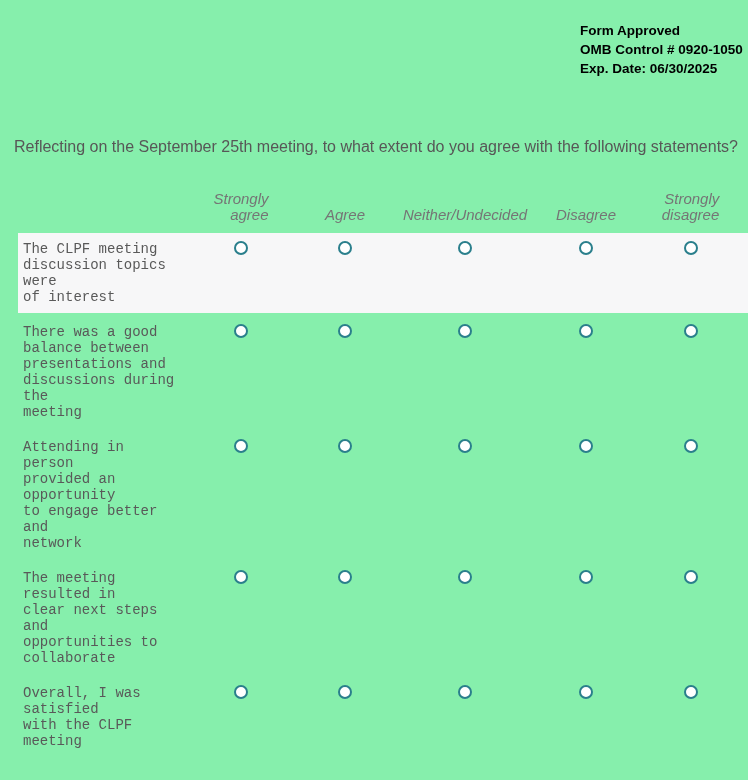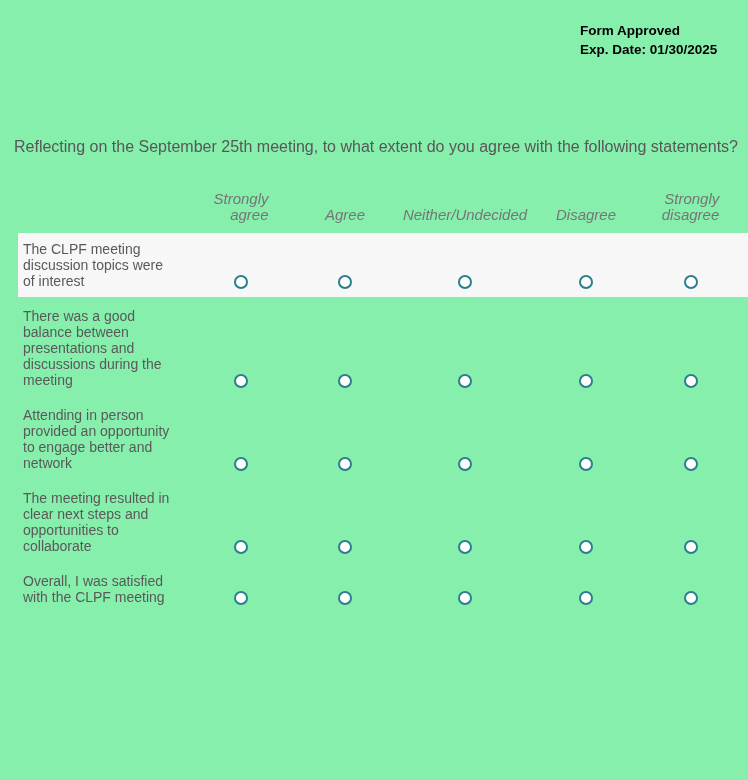--- a/index.html
+++ b/index.html
@@ -55,22 +55,23 @@
     font-size: 15px;
     line-height: 16px;
     color: var(--header-color, #757575);
     text-align: right;
     white-space: pre-line;
     font-style: italic;
   }
 
   .m-row {
     display: flex;
-    align-items: flex-end;
+    align-items: flex-start;
     padding: 8px 0;
+    font-family: Liberation Mono, monospace;
   }
   .m-row + .m-row { margin-top: 3px; }
   .rows .m-row:nth-child(1) { background: var(--stripe-color, #f7f7f8); }
 
   .stmt {
     width: 165px;
     box-sizing: border-box;
     padding: 0 2px 0 5px;
     font-size: 14px;
     line-height: 16px;
@@ -104,21 +105,22 @@
     background: #ffffff;
   }
 </style>
 </head>
 <body>
 
 <div class="page">
 
   <div class="approval">
     <div>Form Approved</div>
-    <div>Exp. Date: 01/30/2025</div>
+    <div>OMB Control # 0920-1050</div>
+    <div>Exp. Date: 06/30/2025</div>
   </div>
 
   <div class="question">Reflecting on the September 25th meeting, to what extent do you agree with the following statements?</div>
 
   <div class="matrix">
     <div class="hrow">
       <div class="hcell col0"></div>
     <div class="hcell cell col1">Strongly
 agree</div>
         <div class="hcell cell col2">Agree</div>

